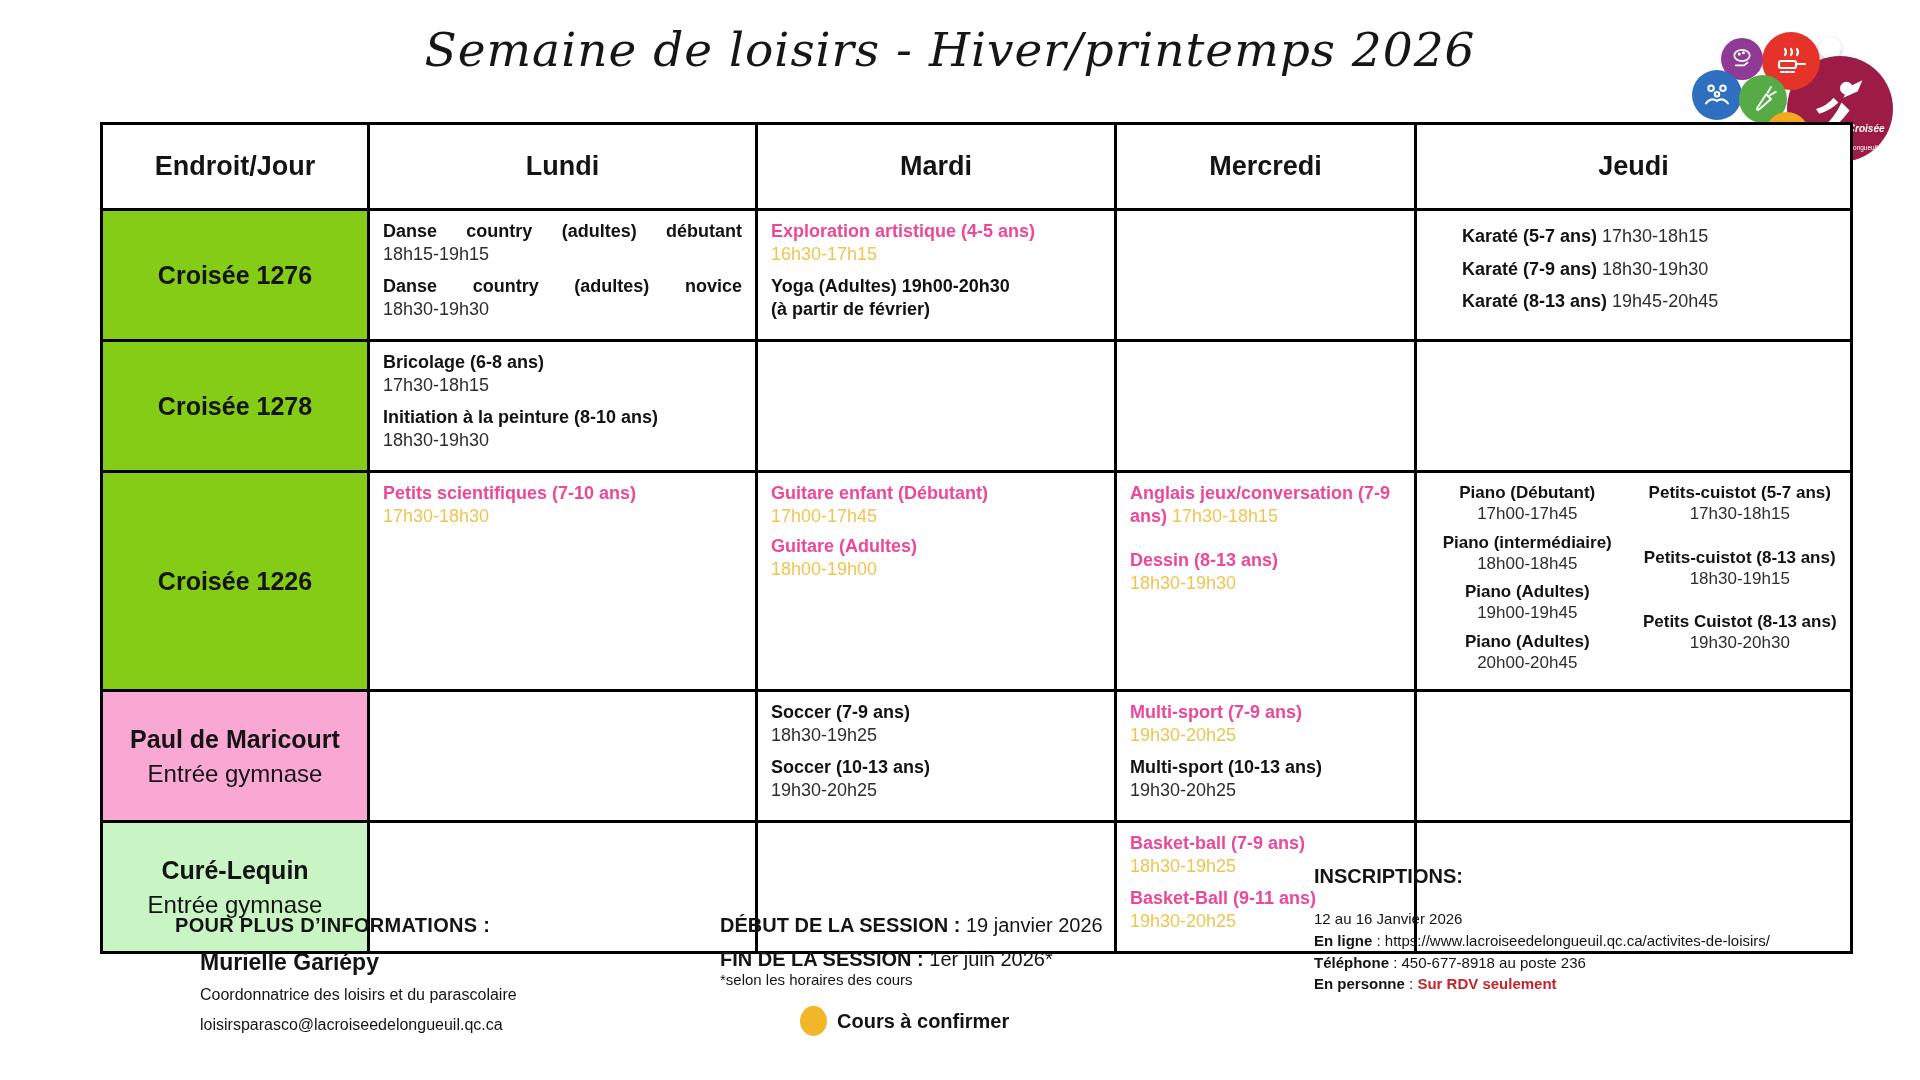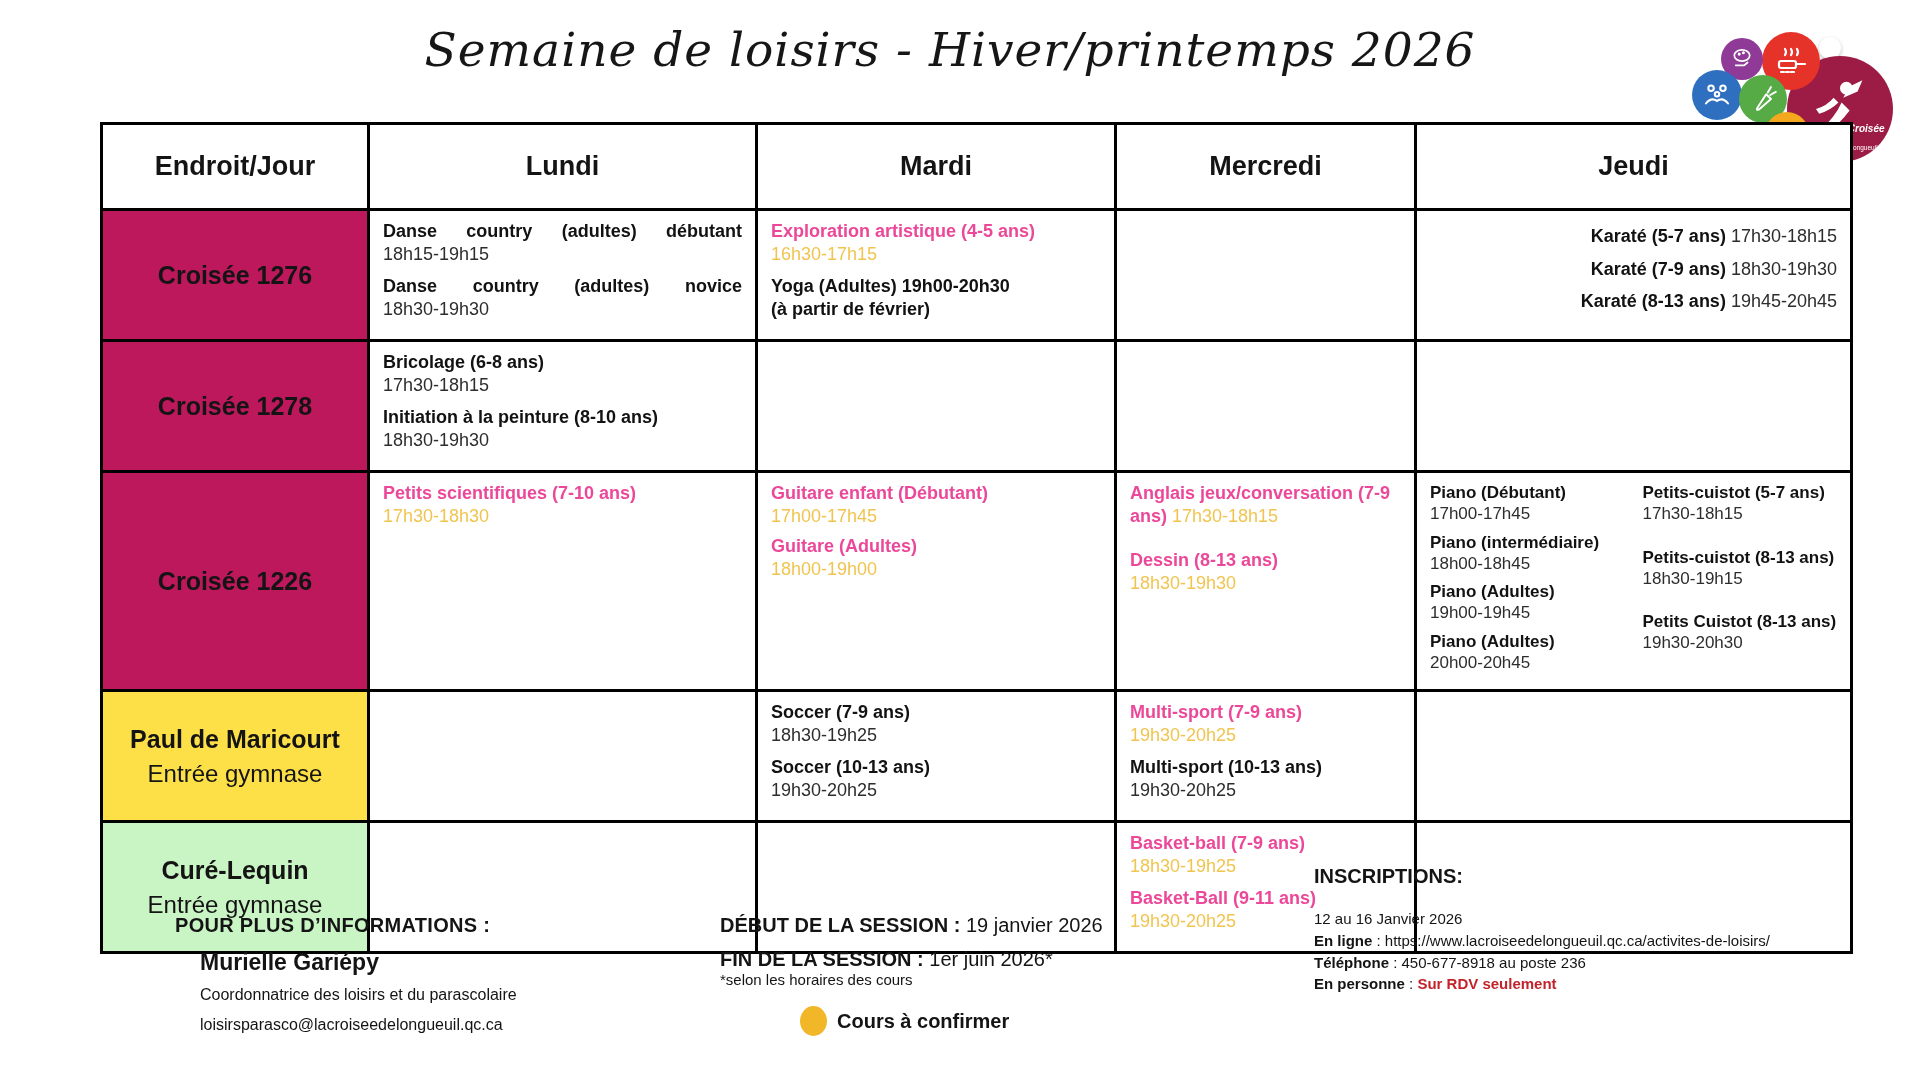--- a/index.html
+++ b/index.html
@@ -34,38 +34,38 @@
   .sched th, .sched td { border:3px solid #000; vertical-align:top; padding:9px 13px; }
   .sched thead tr { height:86px; }
   .sched thead th { vertical-align:middle; text-align:center; font-size:27px; font-weight:bold; background:#fff; }
   .sched tbody tr:nth-child(1){ height:116px; }
   .sched tbody tr:nth-child(2){ height:110px; }
   .sched tbody tr:nth-child(3){ height:209px; }
   .sched tbody tr:nth-child(4){ height:131px; }
   .sched tbody tr:nth-child(5){ height:126px; }
   td.loc { vertical-align:middle; text-align:center; font-weight:bold; font-size:25px; }
   td.loc .loc-sub { font-weight:normal; font-size:24px; margin-top:6px; }
-  .bg-pink  { background:#be185d; }
-  .bg-gold  { background:#fde047;margin-top:12px; }
+  .bg-pink  { background:#84cc16; }
+  .bg-gold  { background:#f9a8d4;margin-top:12px; }
   .bg-green { background:#C9F4C4; }
 
   .activity { font-size:18px; line-height:1.25; margin-bottom:10px; }
   .act-name { font-weight:bold; color:#121212; }
   .act-name.justify { display:block; text-align:justify; text-align-last:justify; }
   .act-time { display:block; font-weight:normal; color:#2d2d2d; }
   .act-time.inline { display:inline; }
   .act-note { display:block; font-weight:bold; color:#121212; }
   .tentative .act-name { color:#ec4899; }
   .tentative .act-time { color:#F0C44F; }
   .pad-top { padding-top:32px; }
-  .cell-cols { display:flex; gap:18px; }
+  .cell-cols { display:flex; gap:18px;text-align:center; }
   .cell-col { flex:1; }
   .cell-col .activity { font-size:17px; margin-bottom:7px; }
   .cell-col:nth-child(2) .activity { margin-bottom:22px; }
-  td.karate { padding-left:45px; padding-top:14px;text-align:right; }
+  td.karate { padding-left:45px; padding-top:14px; }
 
   
   .foot-left { position:absolute; left:175px; top:914px; width:430px; }
   .foot-left .h { font-size:20px; font-weight:bold; letter-spacing:.3px; }
   .foot-left .name { font-size:23px; font-weight:bold; margin:12px 0 6px 25px; }
   .foot-left .ln { font-size:16px; margin:8px 0 0 25px; line-height:1.4; }
 
   .foot-mid { position:absolute; left:720px; top:914px; width:440px; }
   .sess-line { font-size:20px; margin-bottom:11px; }
   .sess-line .lbl { font-weight:bold; }

